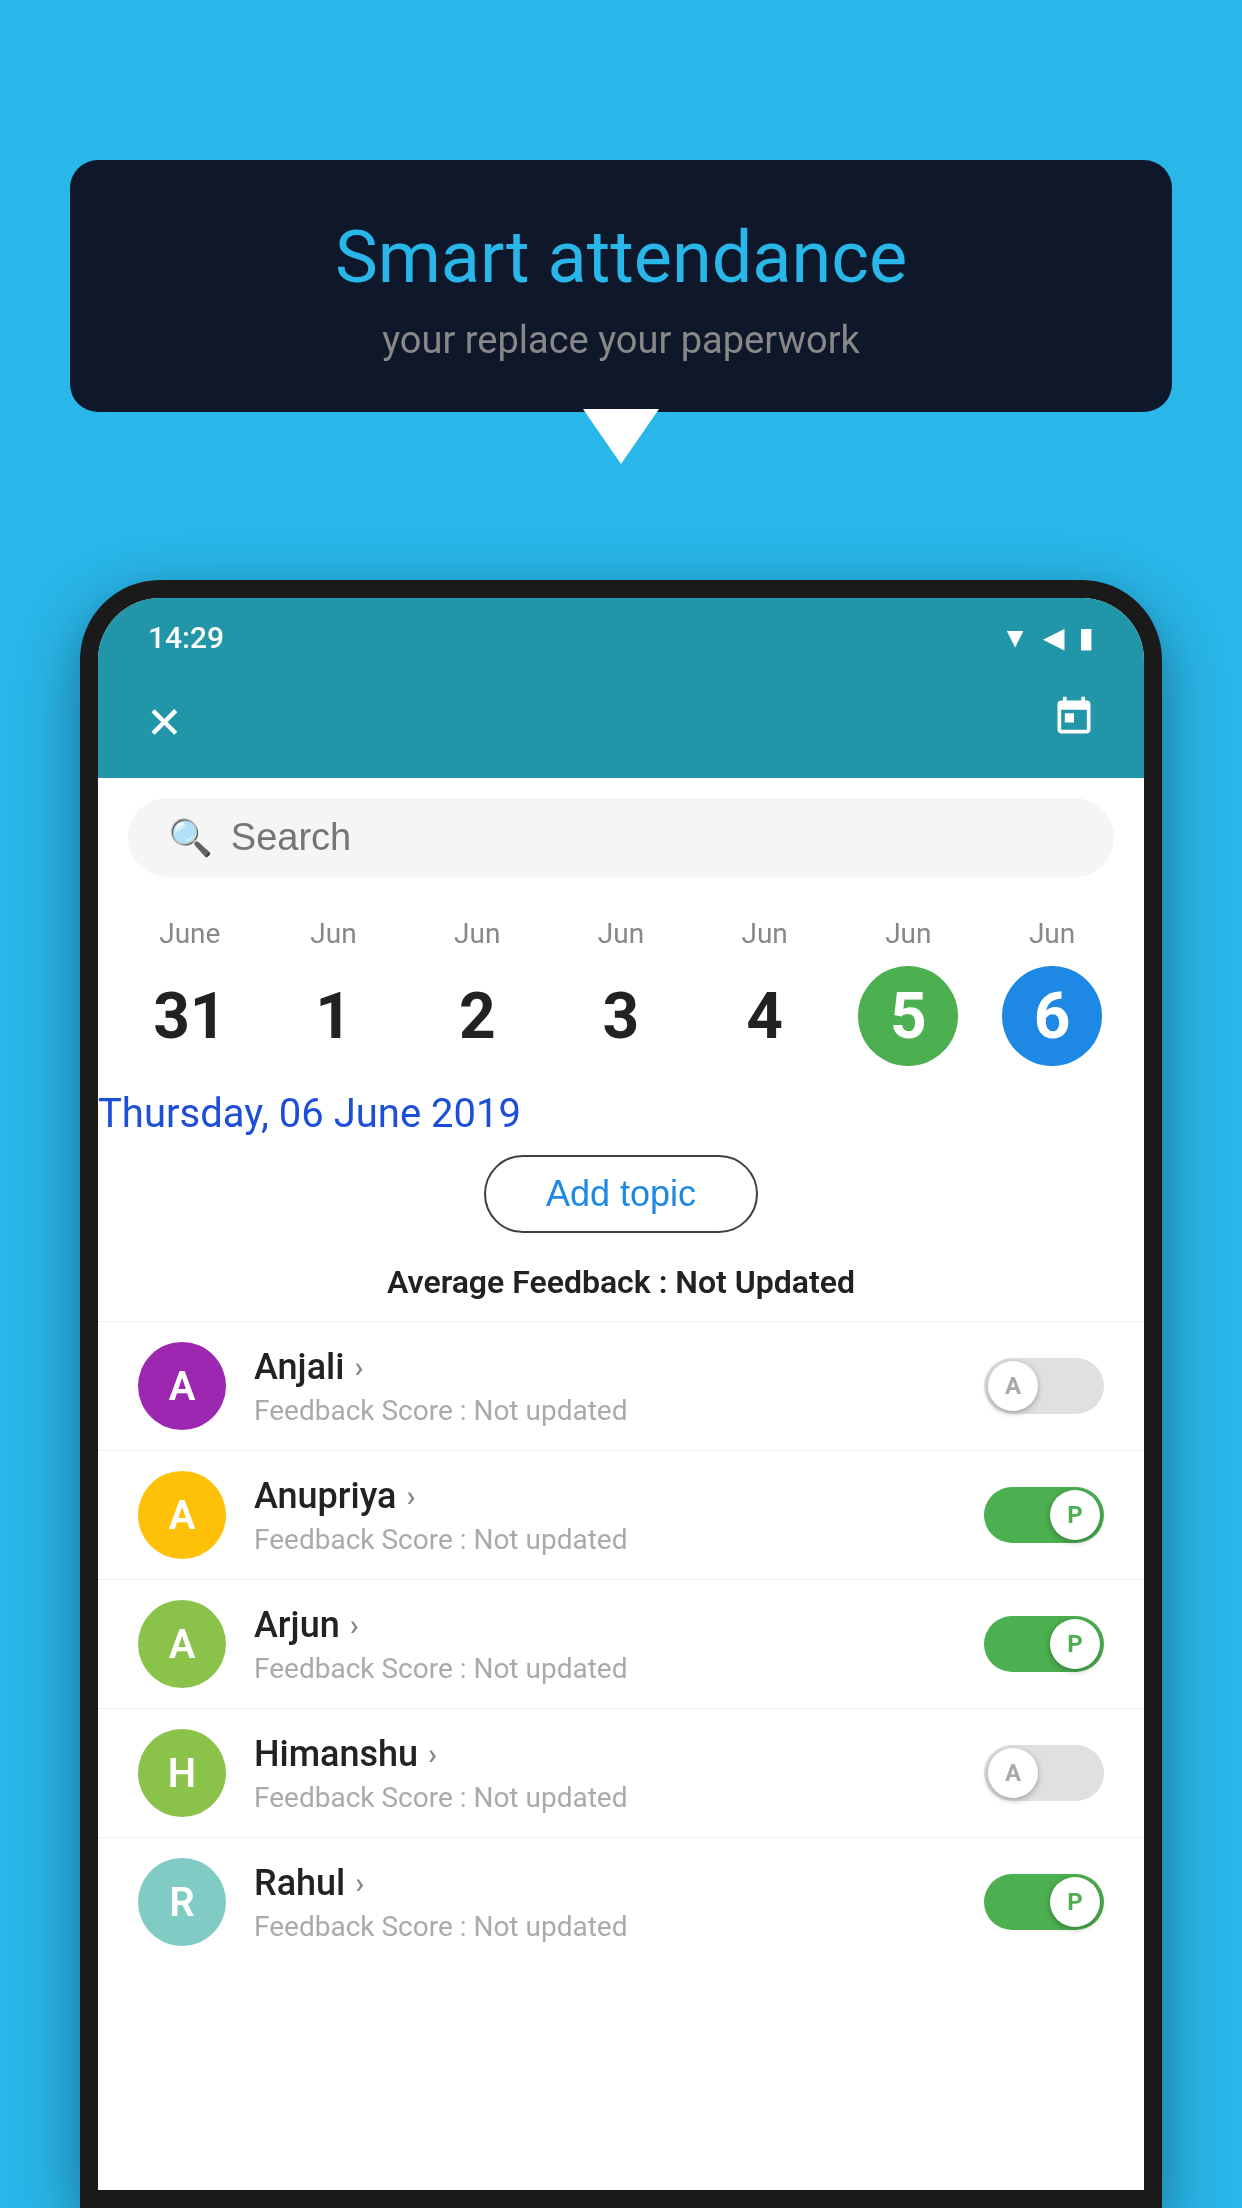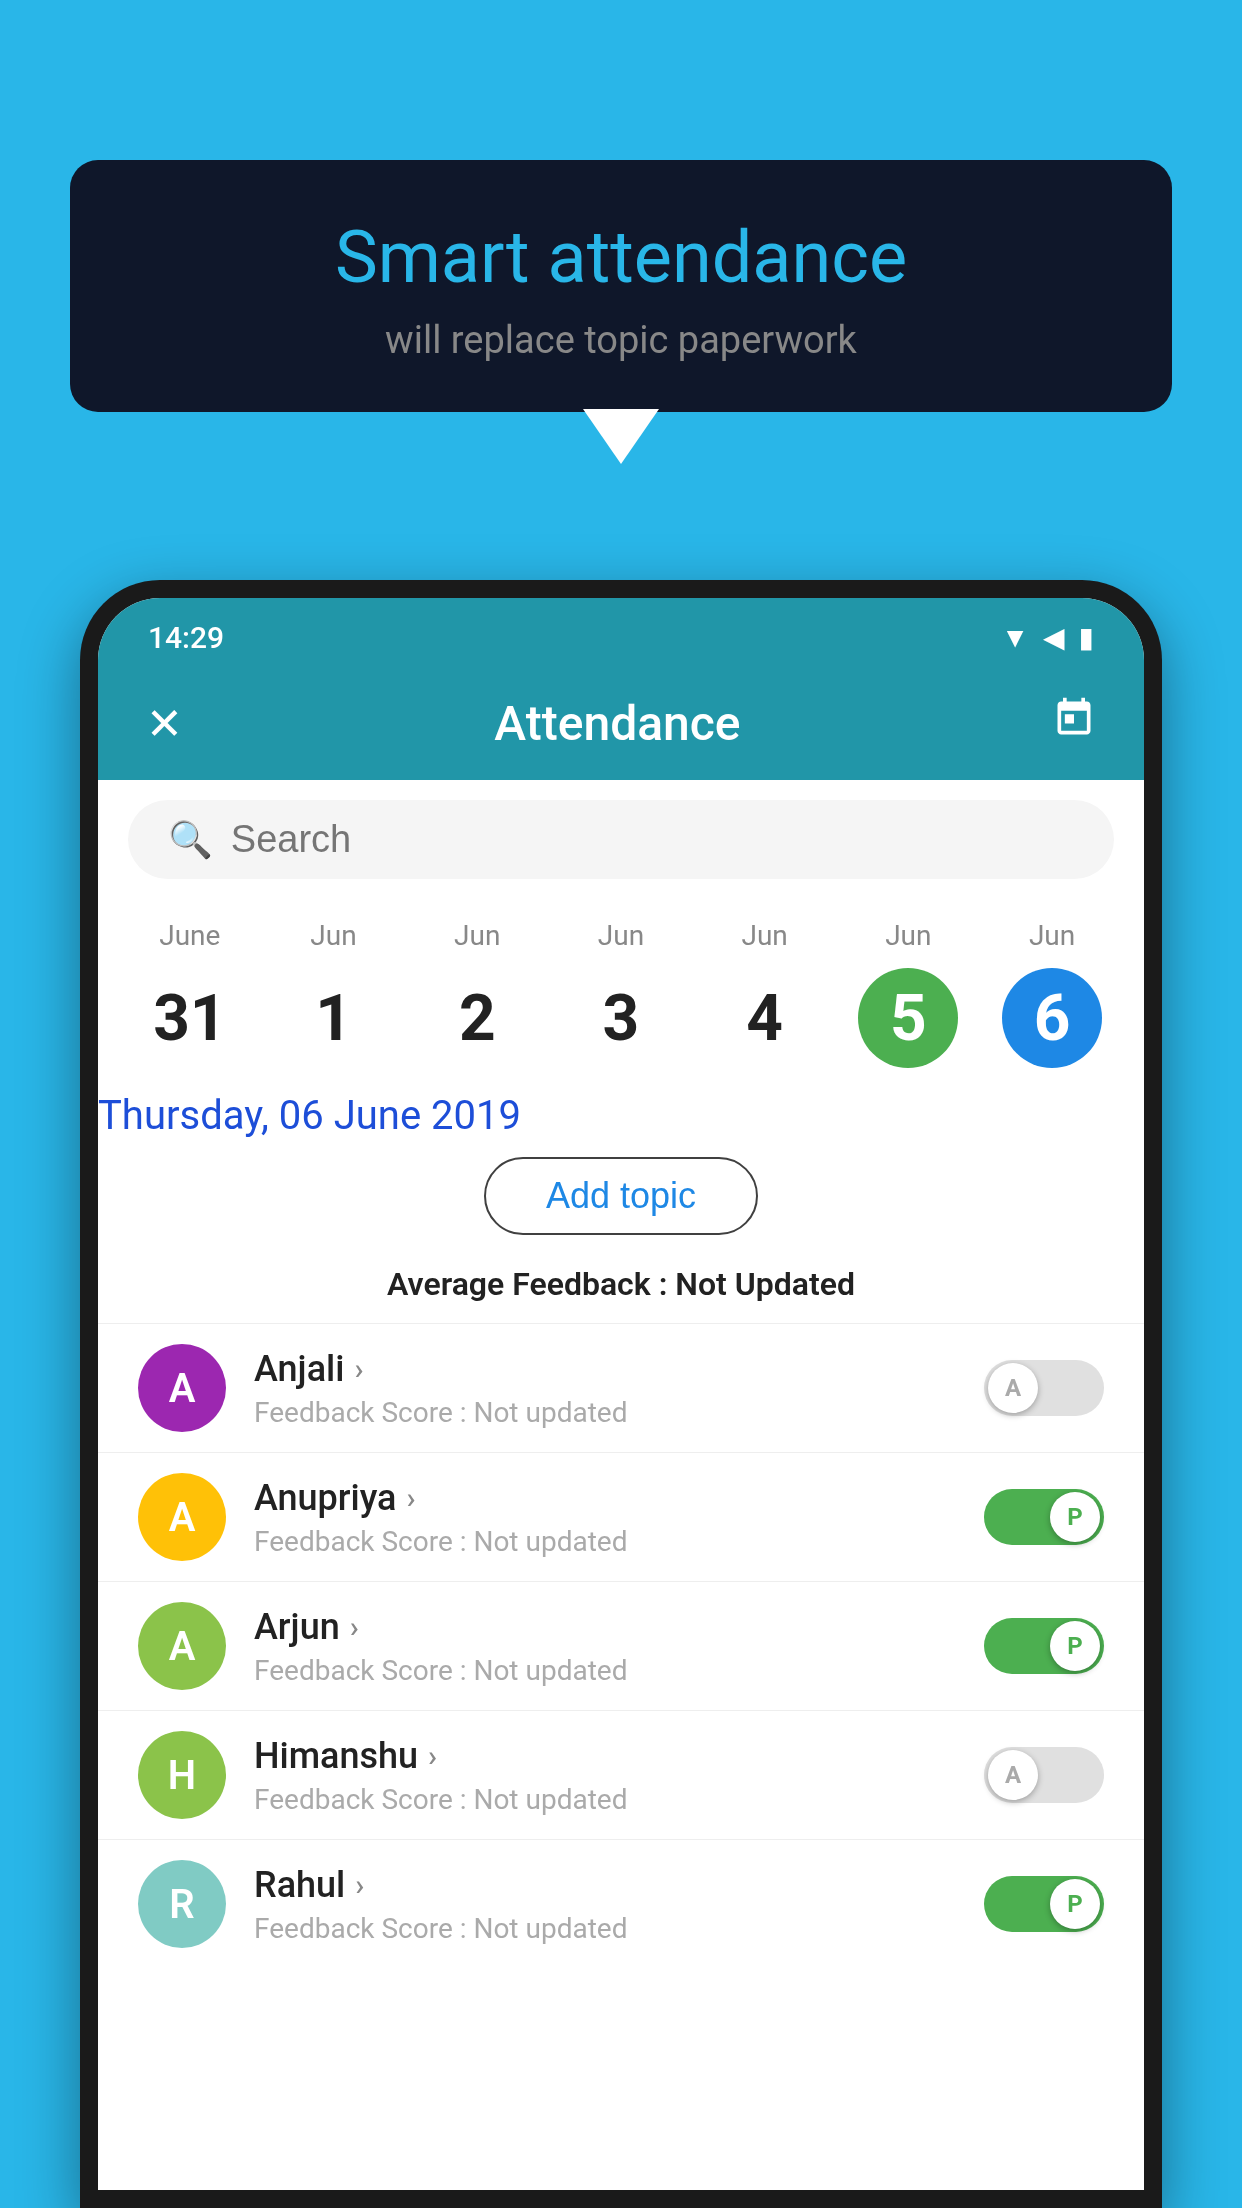--- a/index.html
+++ b/index.html
@@ -292,38 +292,37 @@
     .purple { background-color: #9c27b0; }
     .yellow { background-color: #ffc107; }
     .light-green { background-color: #8bc34a; }
     .teal { background-color: #80cbc4; }
   </style>
 </head>
 <body>
 
 <div class="speech-bubble">
   <div class="speech-bubble-title">Smart attendance</div>
-  <div class="speech-bubble-subtitle">will replace topic paperwork</div>
+  <div class="speech-bubble-subtitle">your replace your paperwork</div>
 </div>
 
 <div class="phone-frame">
   <div class="phone-screen">
 
     <div class="status-bar">
       <span class="status-time">14:29</span>
       <div class="status-icons">
         <span>▼</span>
         <span>◀</span>
         <span>▮</span>
       </div>
     </div>
 
     <div class="app-bar">
       <span class="app-bar-icon">✕</span>
-      <span class="app-bar-title">Attendance</span>
       <span class="app-bar-icon">
         <svg width="44" height="44" viewBox="0 0 24 24" fill="white">
           <path d="M19 3h-1V1h-2v2H8V1H6v2H5c-1.11 0-2 .9-2 2v14c0 1.1.89 2 2 2h14c1.1 0 2-.9 2-2V5c0-1.1-.9-2-2-2zm0 16H5V8h14v11zM7 10h5v5H7z"></path>
         </svg>
       </span>
     </div>
 
     <div class="search-container">
       <span class="search-icon">🔍</span>
       <input class="search-input" type="text" readonly="" placeholder="Search" style="">

